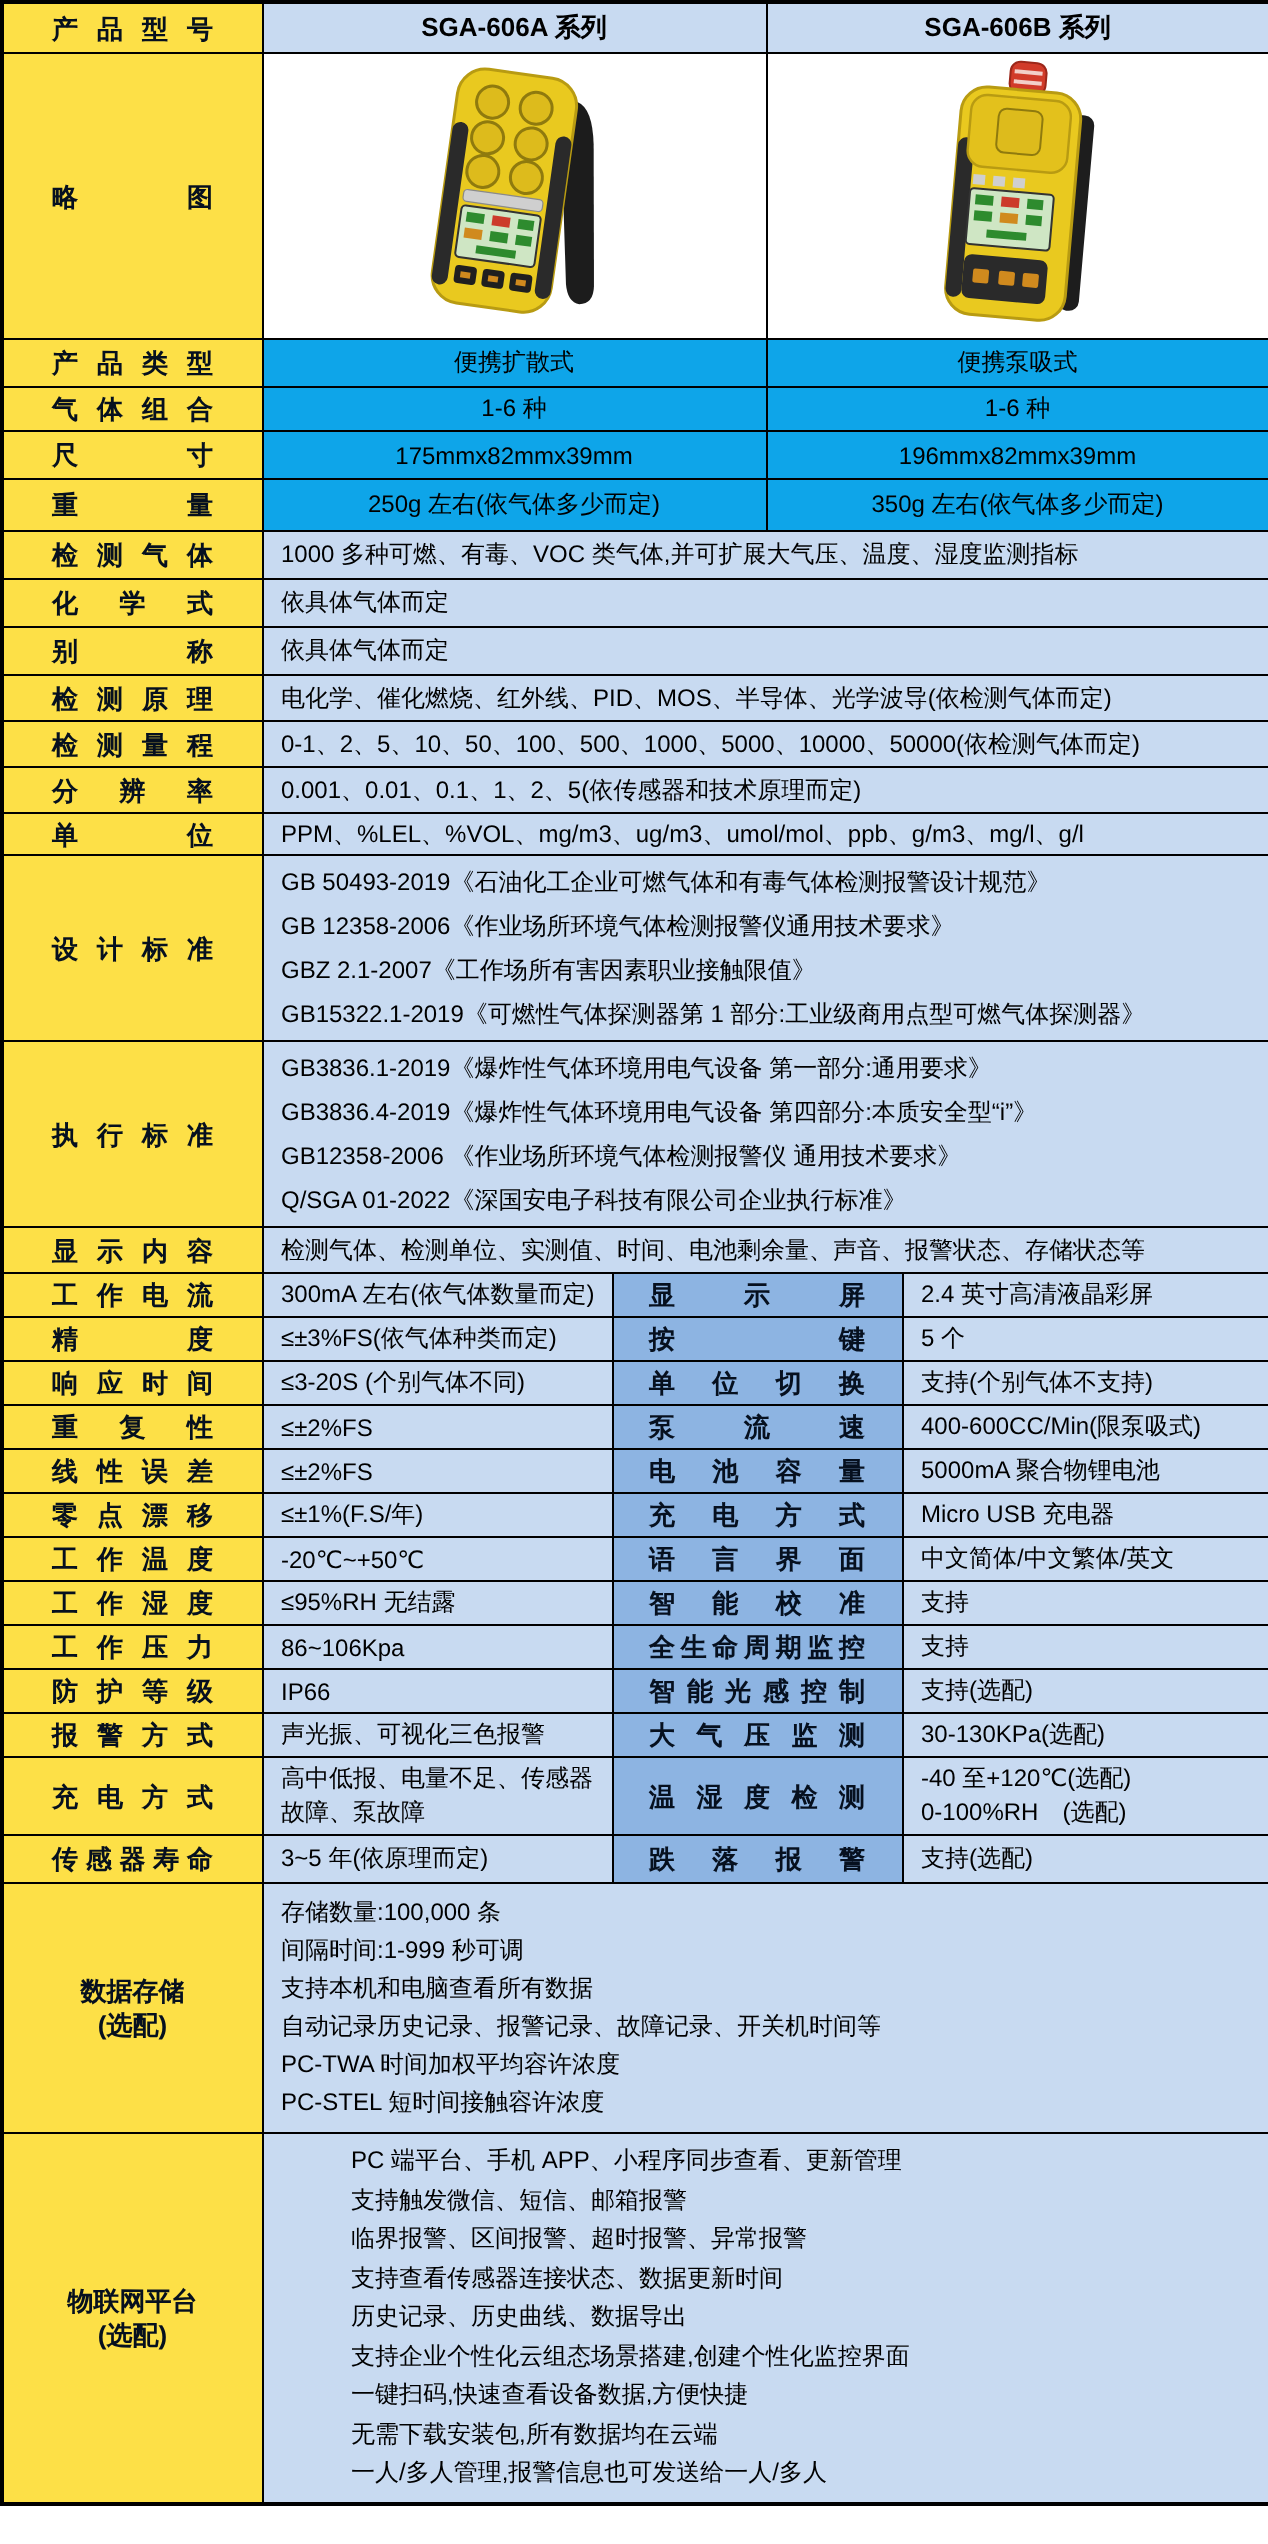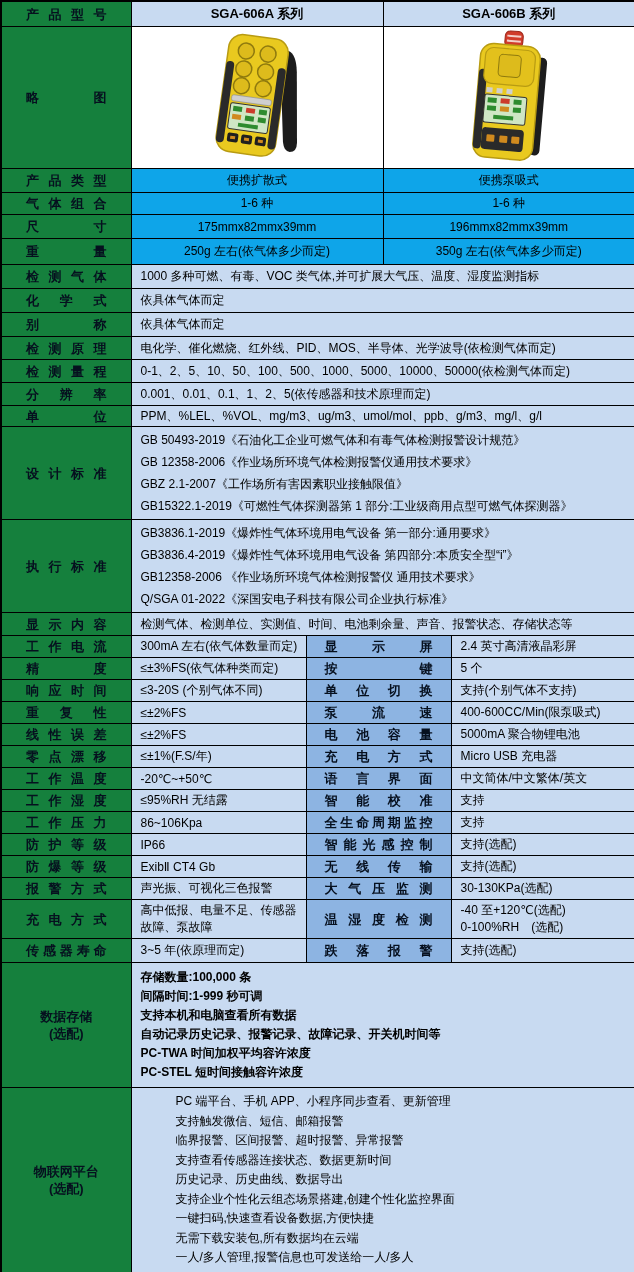--- a/index.html
+++ b/index.html
@@ -1,32 +1,32 @@
 <!DOCTYPE html>
 <html><head>
 <meta charset="utf-8">
 <style>
   html,body{margin:0;padding:0;background:#fff;}
   body{width:634px;font-family:"Liberation Sans","DejaVu Sans",sans-serif;color:#000;}
   table{border-collapse:collapse;table-layout:fixed;width:634px;border:2px solid #000;}
   td{border:1px solid #000;overflow:hidden;vertical-align:middle;padding:0;}
   
-  .lbl{background:#15803d;font-weight:700;font-size:13px;color:#06101f;}
+  .lbl{background:#fde047;font-weight:700;font-size:13px;color:#06101f;}
   .lbl .j{text-align:justify;text-align-last:justify;padding:0 24px;line-height:15px;}
   .lbl2{background:#8DB4E2;font-weight:700;font-size:13px;color:#06101f;}
   .lbl2 .j{text-align:justify;text-align-last:justify;padding:0 18px;line-height:15px;}
   .lbl .c,.lbl2 .c{text-align:center;line-height:17px;}
   
   .hv{background:#C8DAF1;text-align:center;font-weight:700;font-size:13px;}
   .cv{background:#0ea5e9;text-align:center;font-size:12px;}
   .lv{background:#C8DAF1;font-size:12px;padding-left:9px;padding-right:4px;}
   .imgcell{background:#ffffff;text-align:center;}
   .multi{padding-top:2px;padding-bottom:2px;}
   .multi .ln{line-height:22px;white-space:nowrap;}
-  .multi6 .ln{line-height:19px;font-weight:bold;}
+  .multi6 .ln{line-height:19px;}
   .multi9 .ln{line-height:19.5px;margin-left:35px;}
   .ln2{line-height:17px;white-space:nowrap;}
   
   .rh24 td{height:24px}.rh141 td{height:141px}.rh23 td{height:23px}.rh21 td{height:21px}
   .rh25 td{height:25px}.rh22 td{height:22px}.rh20 td{height:20px}.rh88 td{height:88px}
   .rh38 td{height:38px}.rh120 td{height:120px}.rh180 td{height:180px}
 </style>
 </head>
 <body>
 
@@ -322,30 +322,20 @@
           <div class="j">防护等级</div>
         </td>
   <td class="lv">IP66</td>
   <td class="lbl2" colspan="2">
           <div class="j">智能光感控制</div>
         </td>
   <td class="lv">支持(选配)</td>
 </tr>
 <tr class="rh21">
   <td class="lbl">
-          <div class="j">防爆等级</div>
-        </td>
-  <td class="lv">ExibⅡ CT4 Gb</td>
-  <td class="lbl2" colspan="2">
-          <div class="j">无线传输</div>
-        </td>
-  <td class="lv">支持(选配)</td>
-</tr>
-<tr class="rh21">
-  <td class="lbl">
           <div class="j">报警方式</div>
         </td>
   <td class="lv">声光振、可视化三色报警</td>
   <td class="lbl2" colspan="2">
           <div class="j">大气压监测</div>
         </td>
   <td class="lv">30-130KPa(选配)</td>
 </tr>
 
 <tr class="rh38">

